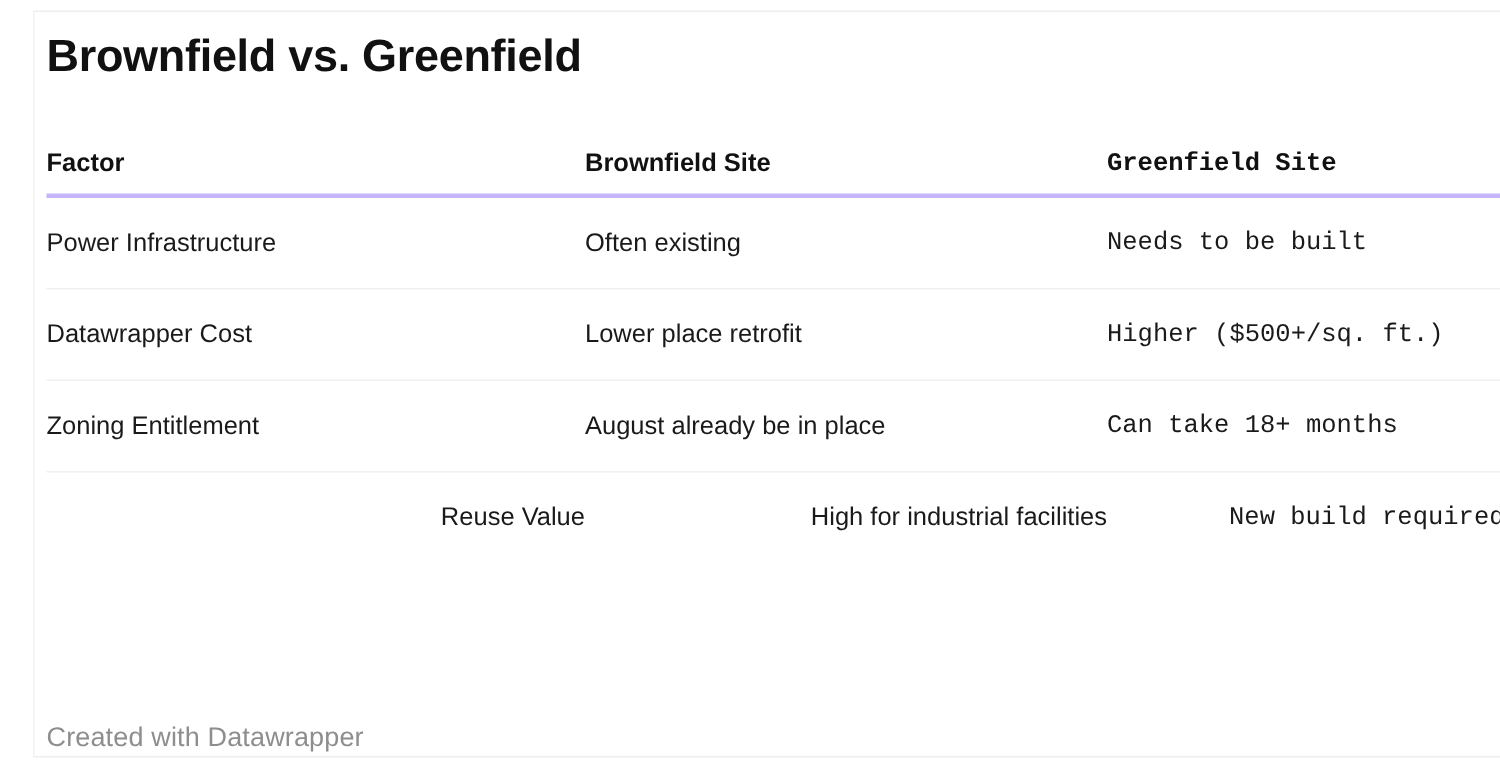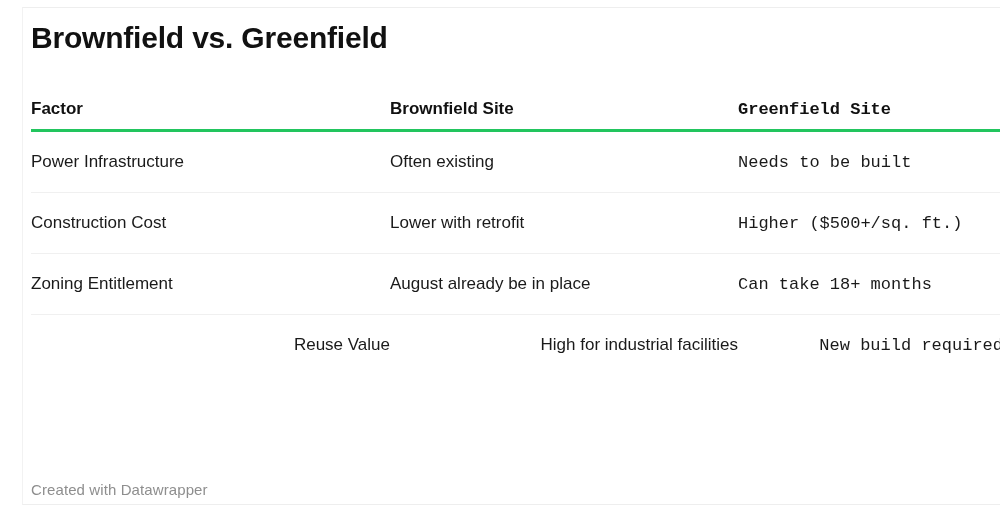--- a/index.html
+++ b/index.html
@@ -53,21 +53,21 @@
     width: 972px;
   }
 
   table.dw-table th {
     text-align: left;
     font-size: 17px;
     font-weight: bold;
     color: #111111;
     padding: 0 0 10px 0;
     vertical-align: bottom;
-    border-bottom: 3px solid #22c55e;
+    border-bottom: 3px solid #c4b5fd;
     white-space: nowrap;
   }
 
   table.dw-table td {
     text-align: left;
     font-size: 17px;
     font-weight: normal;
     color: #1a1a1a;
     height: 60px;
     padding: 0;
@@ -85,21 +85,21 @@
   .col-factor   { width: 359px; }
   .col-brown    { width: 348px; }
   .col-green    { width: 265px; font-family: Liberation Mono, monospace; }
 
   th.col-brown, td.col-brown { padding-left: 0px; }
 
   .chart-footer {
     position: absolute;
     left: 8px;
     top: 473px;
-    font-size: 15px;
+    font-size: 18px;
     color: #8e8e8e;
     letter-spacing: 0.1px;
     white-space: nowrap;
   }
 </style>
 </head>
 <body>
 
 <div class="chart-card">
 
@@ -114,22 +114,22 @@
           <th class="col-green">Greenfield Site</th>
         </tr>
       </thead>
       <tbody>
         <tr>
           <td class="col-factor">Power Infrastructure</td>
           <td class="col-brown">Often existing</td>
           <td class="col-green">Needs to be built</td>
         </tr>
         <tr>
-          <td class="col-factor">Construction Cost</td>
-          <td class="col-brown">Lower with retrofit</td>
+          <td class="col-factor">Datawrapper Cost</td>
+          <td class="col-brown">Lower place retrofit</td>
           <td class="col-green">Higher ($500+/sq. ft.)</td>
         </tr>
         <tr>
           <td class="col-factor">Zoning Entitlement</td>
           <td class="col-brown">August already be in place</td>
           <td class="col-green">Can take 18+ months</td>
         </tr>
         <tr class="last-row">
           <td class="col-factor">Reuse Value</td>
           <td class="col-brown">High for industrial facilities</td>

